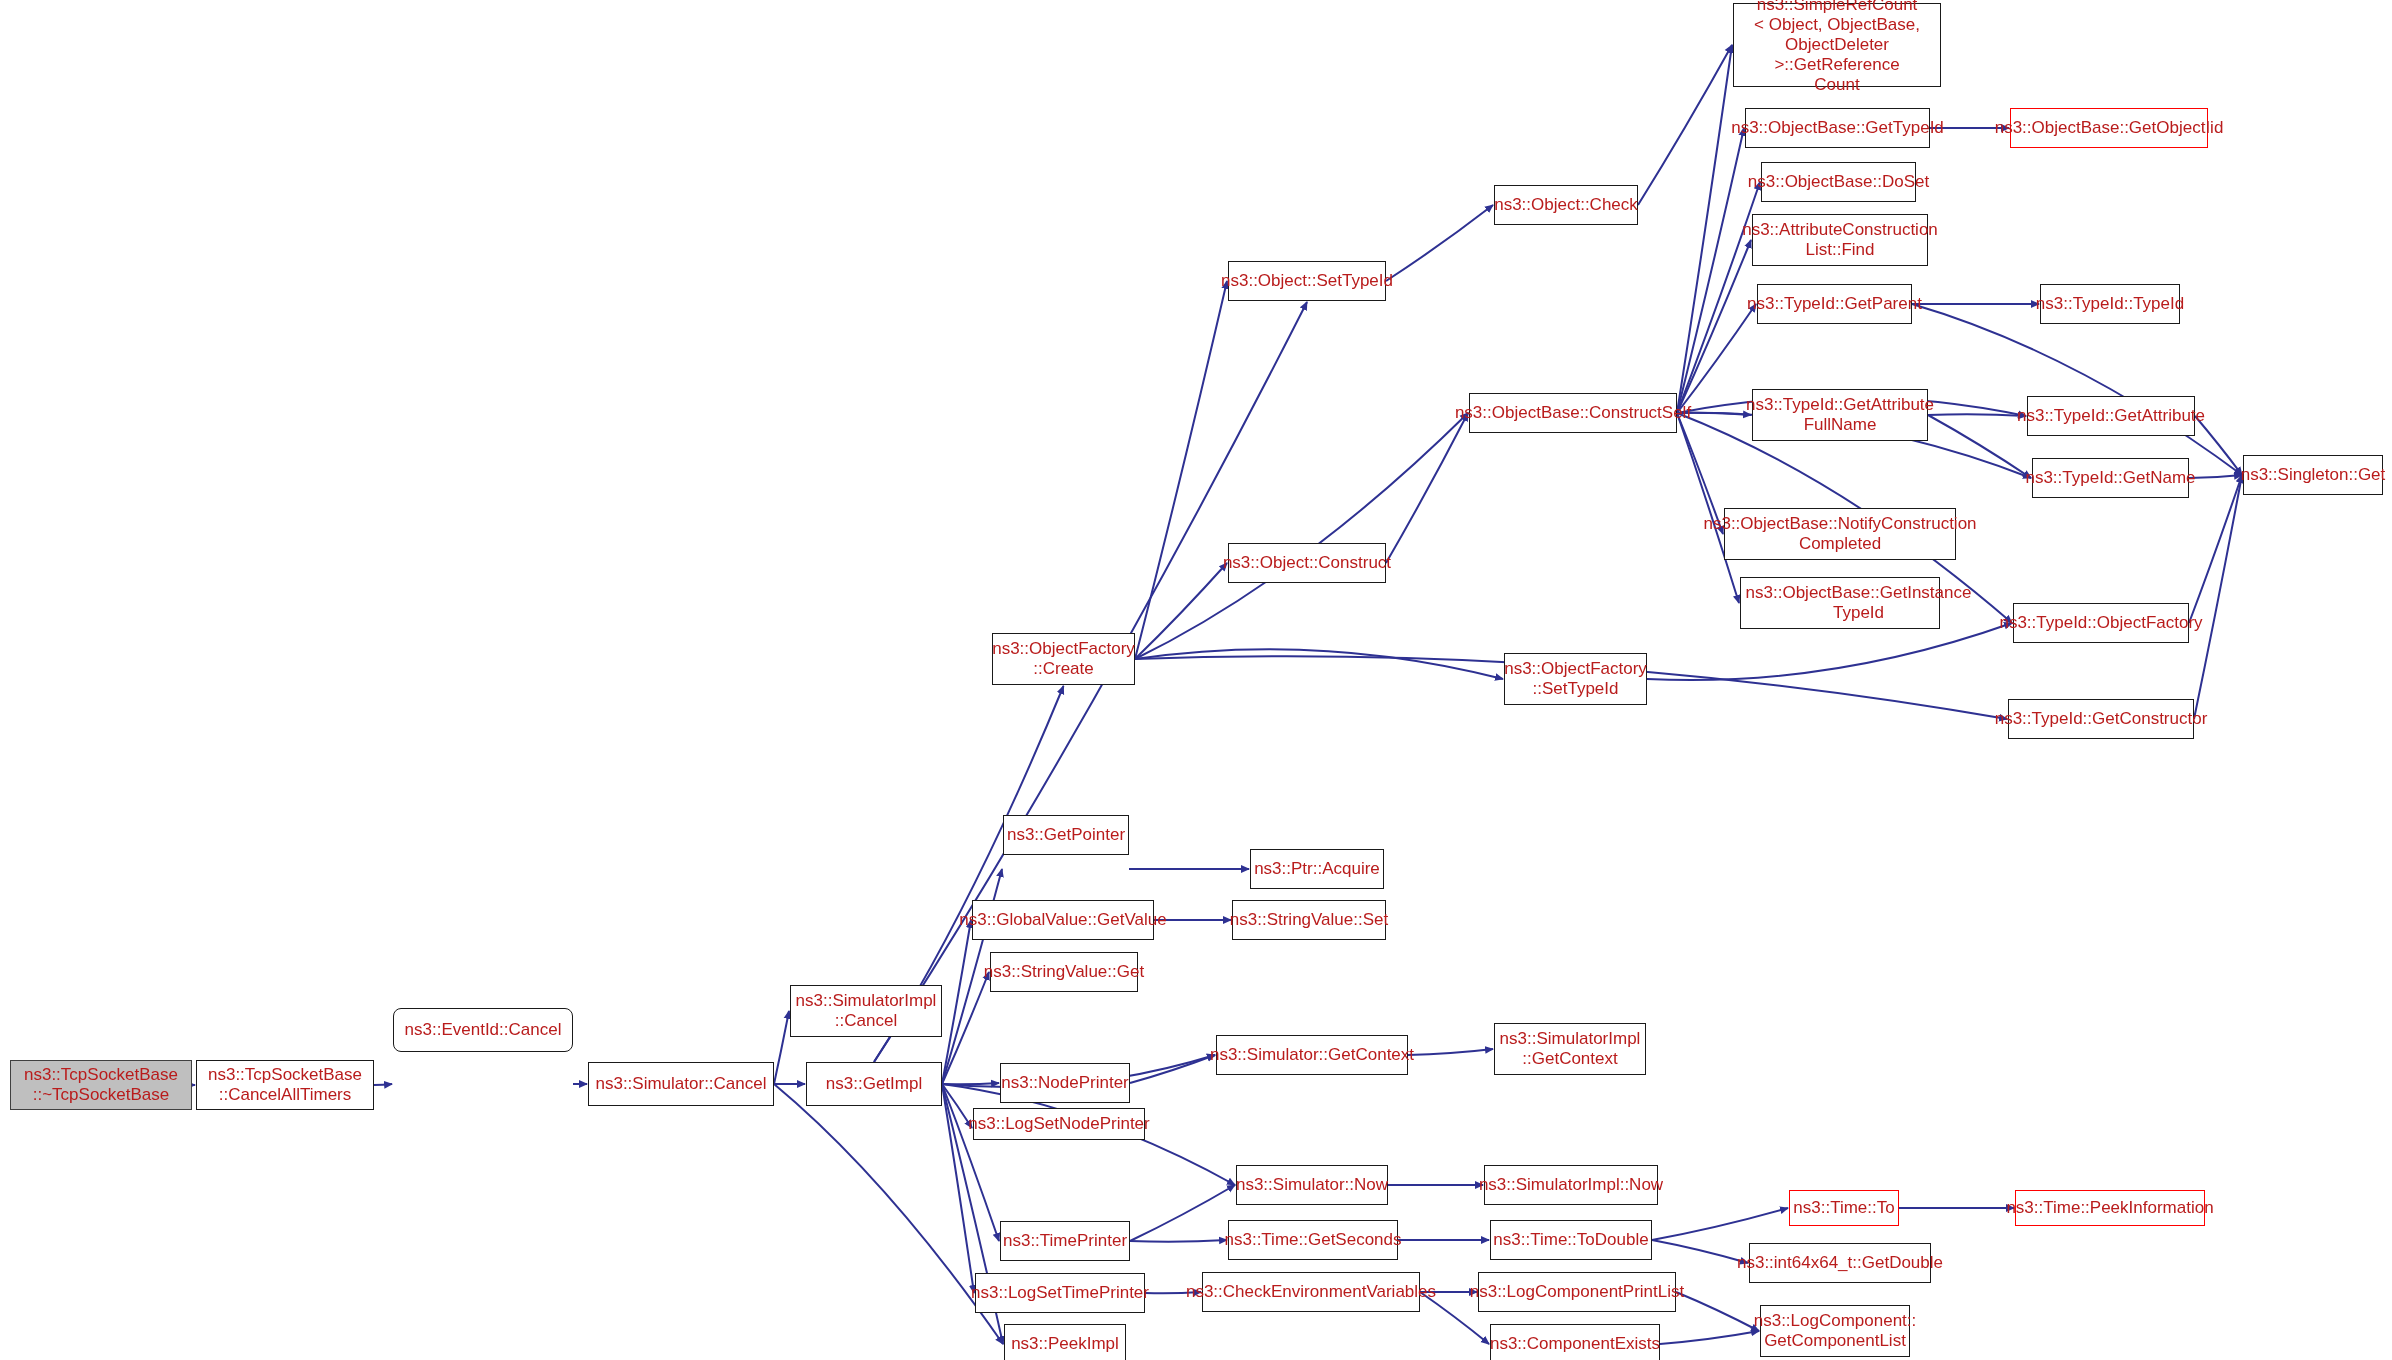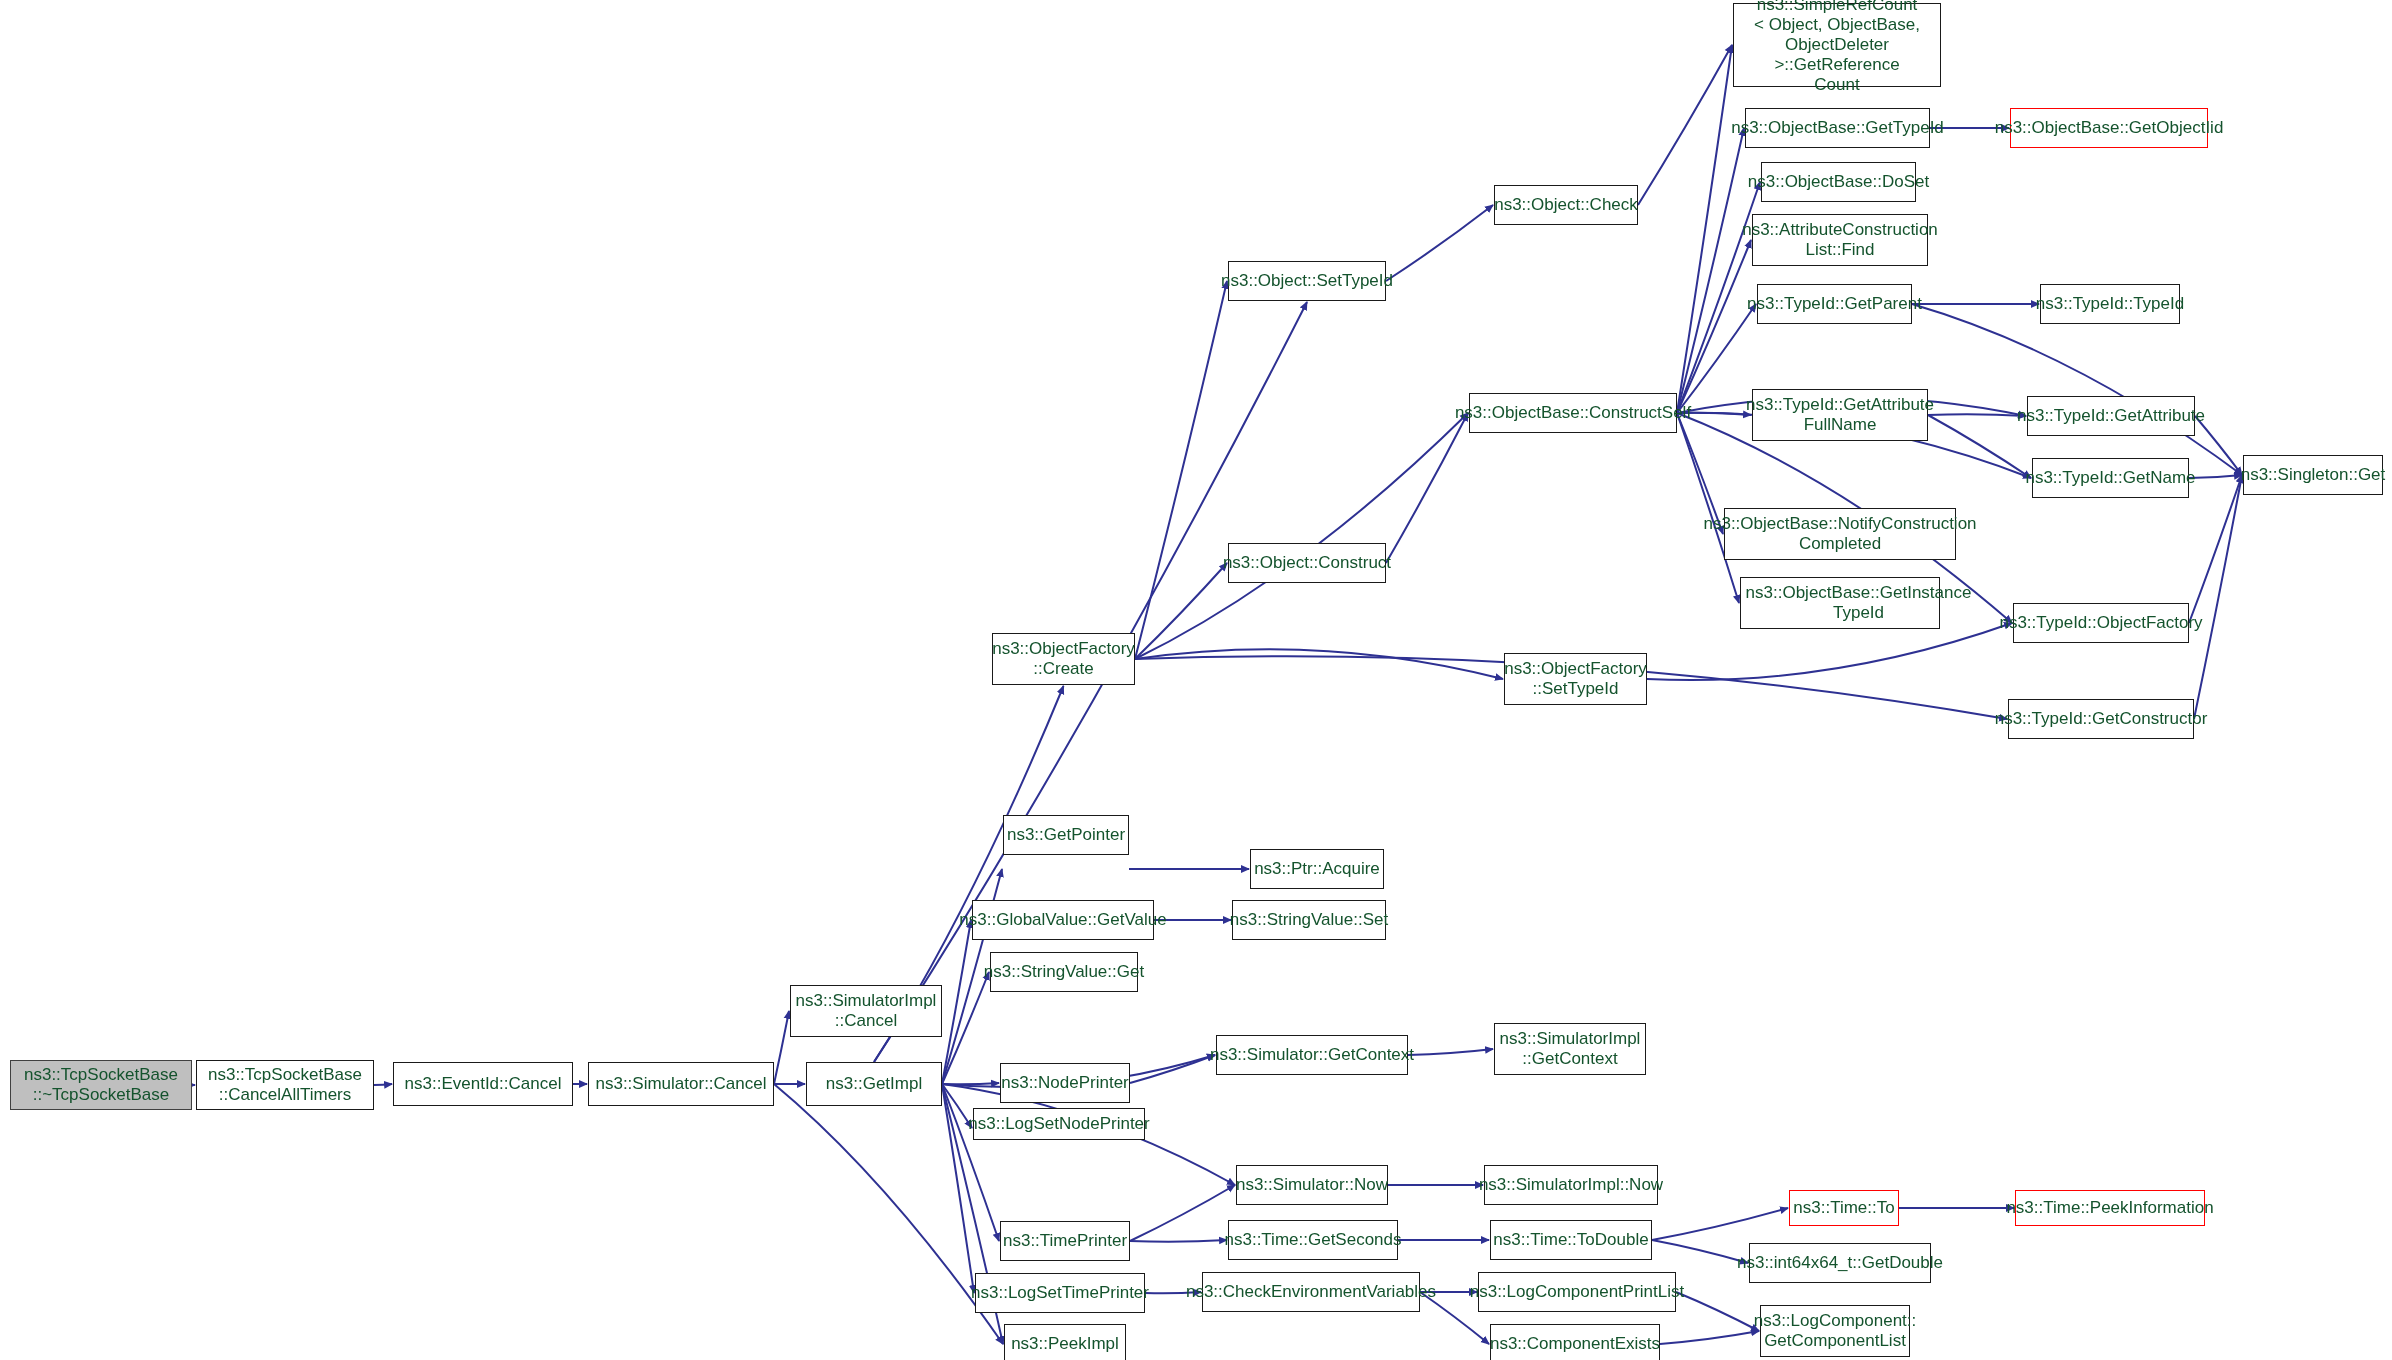--- a/index.html
+++ b/index.html
@@ -8,21 +8,21 @@
   #edges{position:absolute;left:0;top:0;width:2392px;height:1360px;}
   .node{
     position:absolute;
     box-sizing:border-box;
     background:#ffffff;
     border:1px solid #404040;
     display:flex;align-items:center;justify-content:center;
     text-align:center;
     font-size:17px;
     line-height:1.18;
-    color:#14532d;
+    color:#b91c1c;
     white-space:pre-line;
     padding:1px 3px;
     z-index:5;
   }
   .node.root{background:#bfbfbf;border:1px solid #404040;}
   .node.red{border:1px solid #ff0000;}
   .node.thin{border:1px solid #1a1a1a;}
 </style>
 </head>
 <body>
@@ -98,21 +98,21 @@
         <path d="M1420,1292 Q1454.5,1315.8399942129706 1489,1344" marker-end="url(#ah)"></path>
         <path d="M1676,1292 Q1717.5,1309.207348696378 1759,1331" marker-end="url(#ah)"></path>
         <path d="M1660,1344 Q1709.5,1339.9962471832732 1759,1331" marker-end="url(#ah)"></path>
       </g>
   </svg>
   <div id="nodes-layer">
       <div class="node root" style="left: 10px; top: 1060px; width: 182px; height: 50px;">ns3::TcpSocketBase
 ::~TcpSocketBase</div>
       <div class="node thin" style="left: 196px; top: 1060px; width: 178px; height: 50px;">ns3::TcpSocketBase
 ::CancelAllTimers</div>
-      <div class="node thin" style="left: 393px; top: 1062px; width: 180px; height: 44px;">ns3::EventId::Cancel</div>
+      <div class="node thin" style="left: 393px; top: 1008px; width: 180px; height: 44px; border-radius: 8px;">ns3::EventId::Cancel</div>
       <div class="node thin" style="left: 588px; top: 1062px; width: 186px; height: 44px;">ns3::Simulator::Cancel</div>
       <div class="node thin" style="left: 790px; top: 985px; width: 152px; height: 52px;">ns3::SimulatorImpl
 ::Cancel</div>
       <div class="node thin" style="left: 806px; top: 1062px; width: 136px; height: 44px;">ns3::GetImpl</div>
       <div class="node thin" style="left: 992px; top: 633px; width: 143px; height: 52px;">ns3::ObjectFactory
 ::Create</div>
       <div class="node thin" style="left: 1003px; top: 815px; width: 126px; height: 40px;">ns3::GetPointer</div>
       <div class="node thin" style="left: 972px; top: 900px; width: 182px; height: 40px;">ns3::GlobalValue::GetValue</div>
       <div class="node thin" style="left: 990px; top: 952px; width: 148px; height: 40px;">ns3::StringValue::Get</div>
       <div class="node thin" style="left: 1000px; top: 1063px; width: 130px; height: 40px;">ns3::NodePrinter</div>

